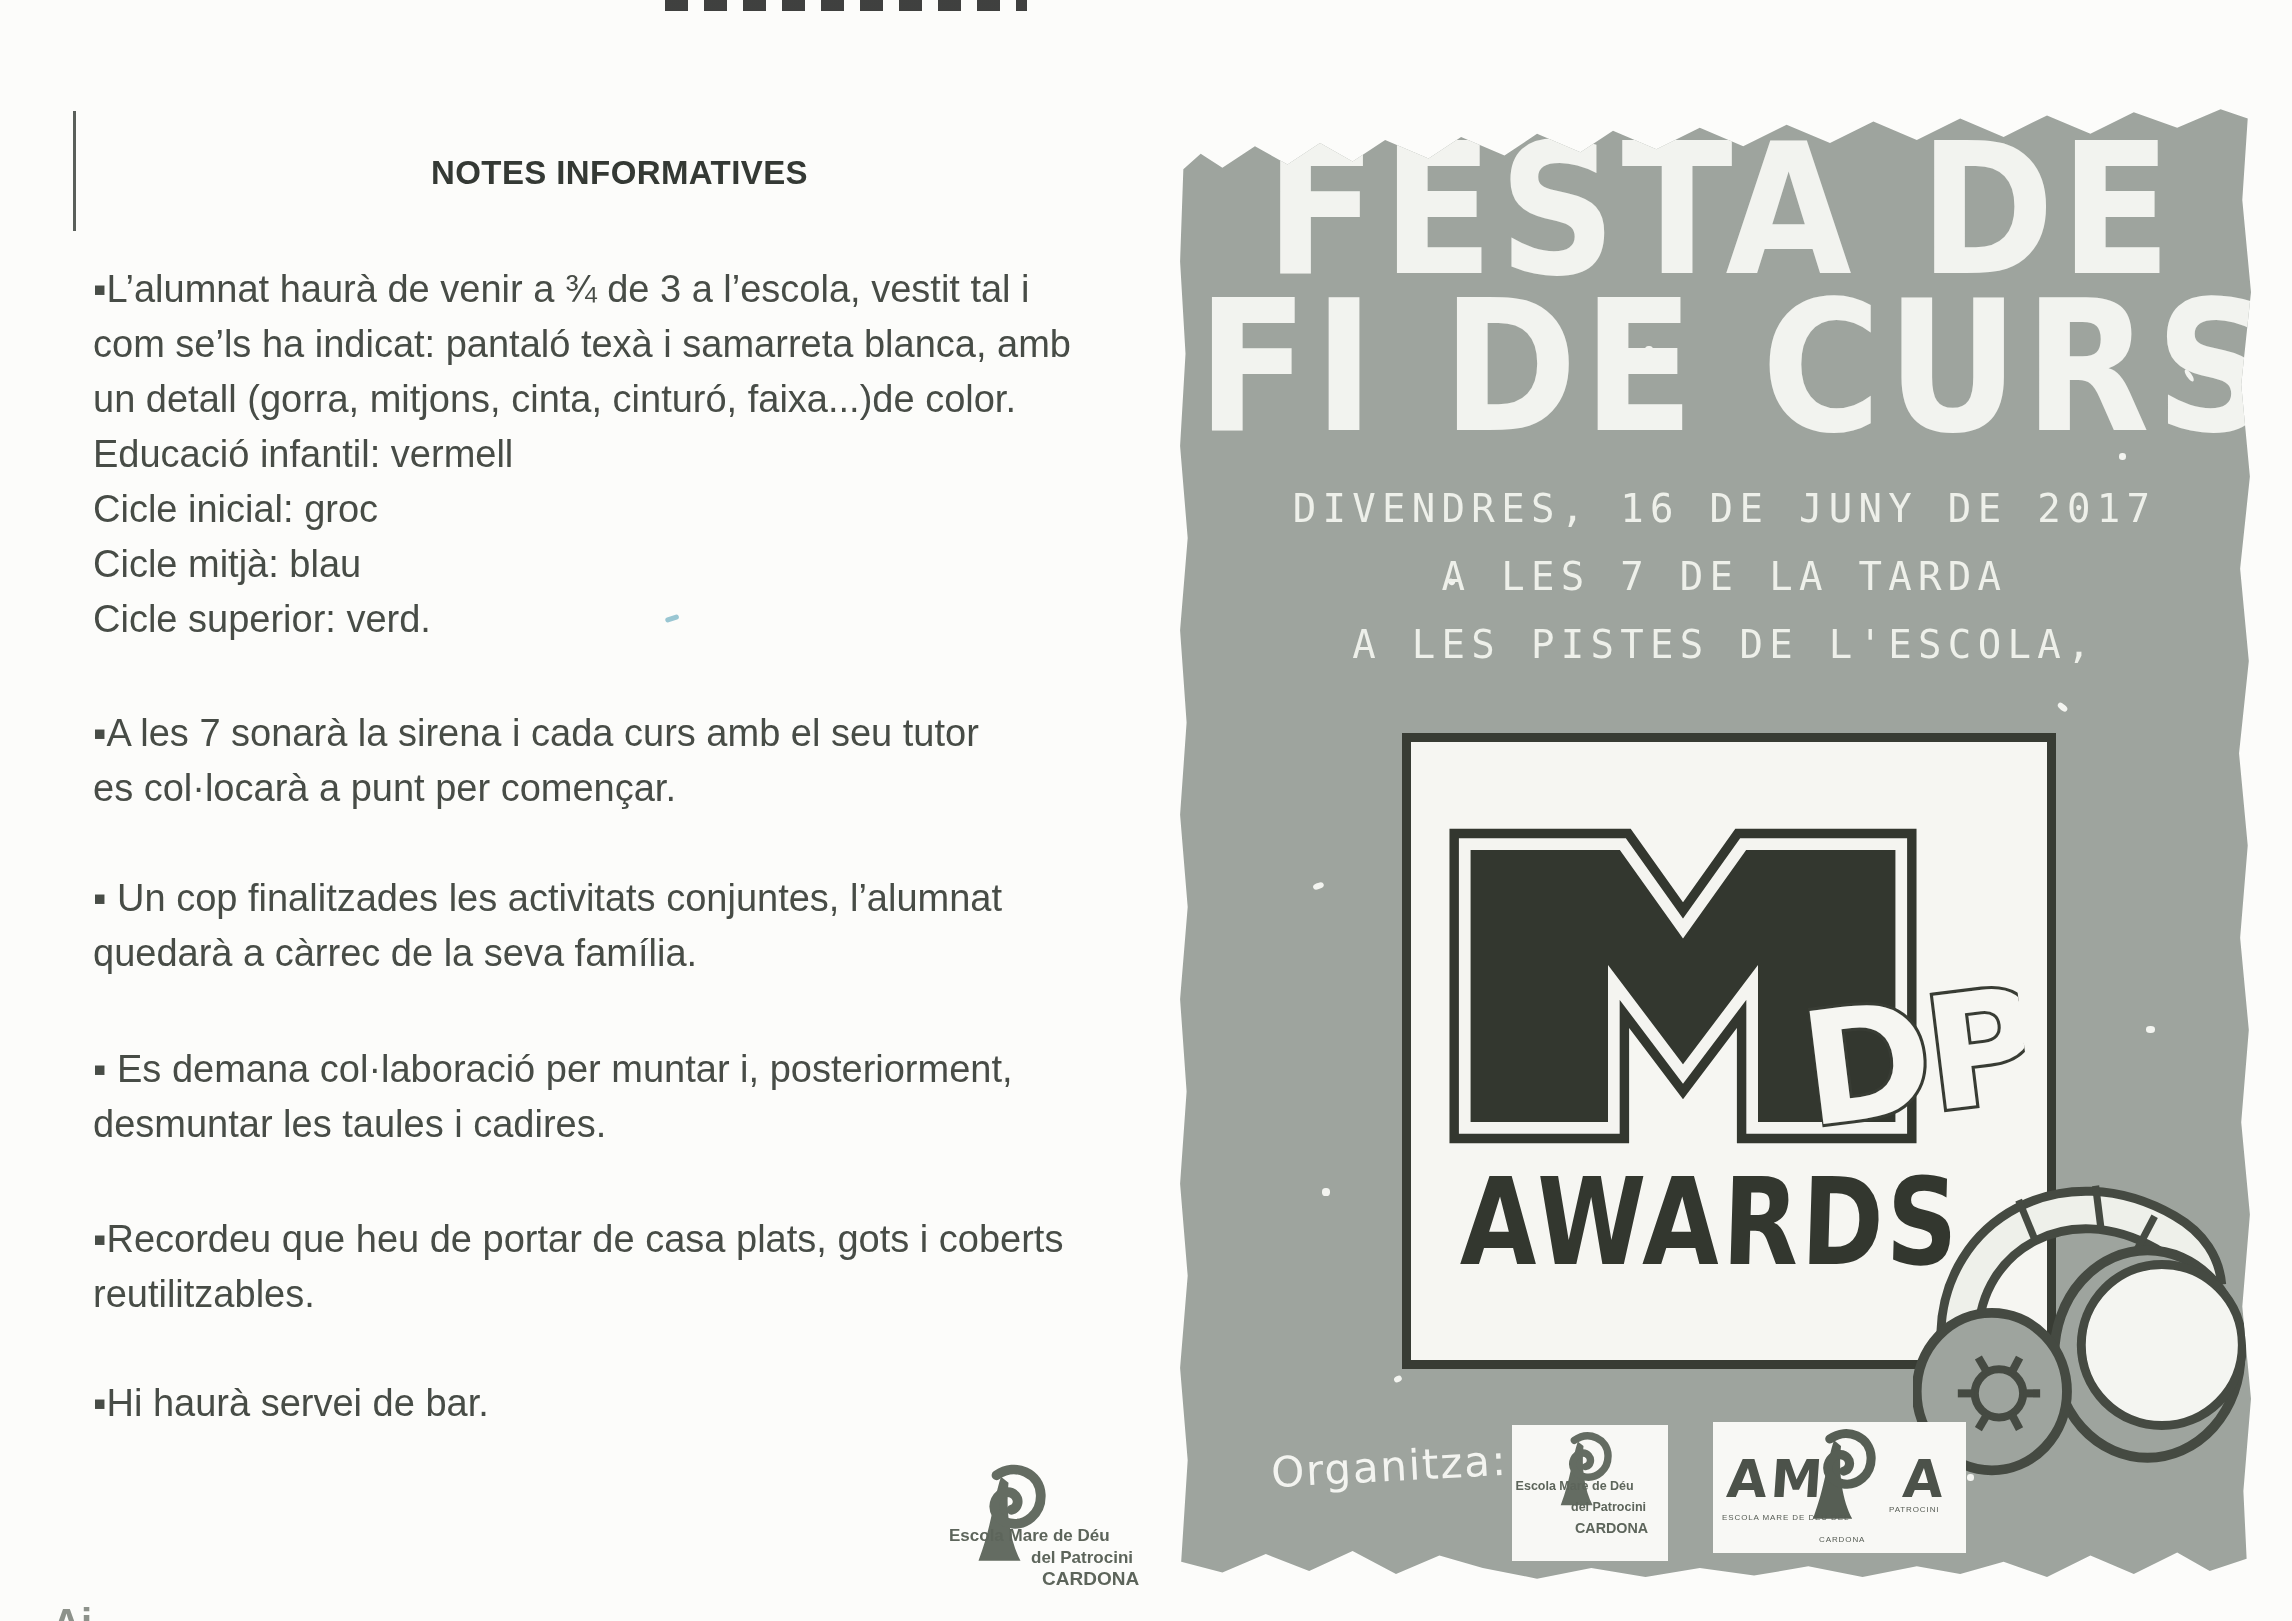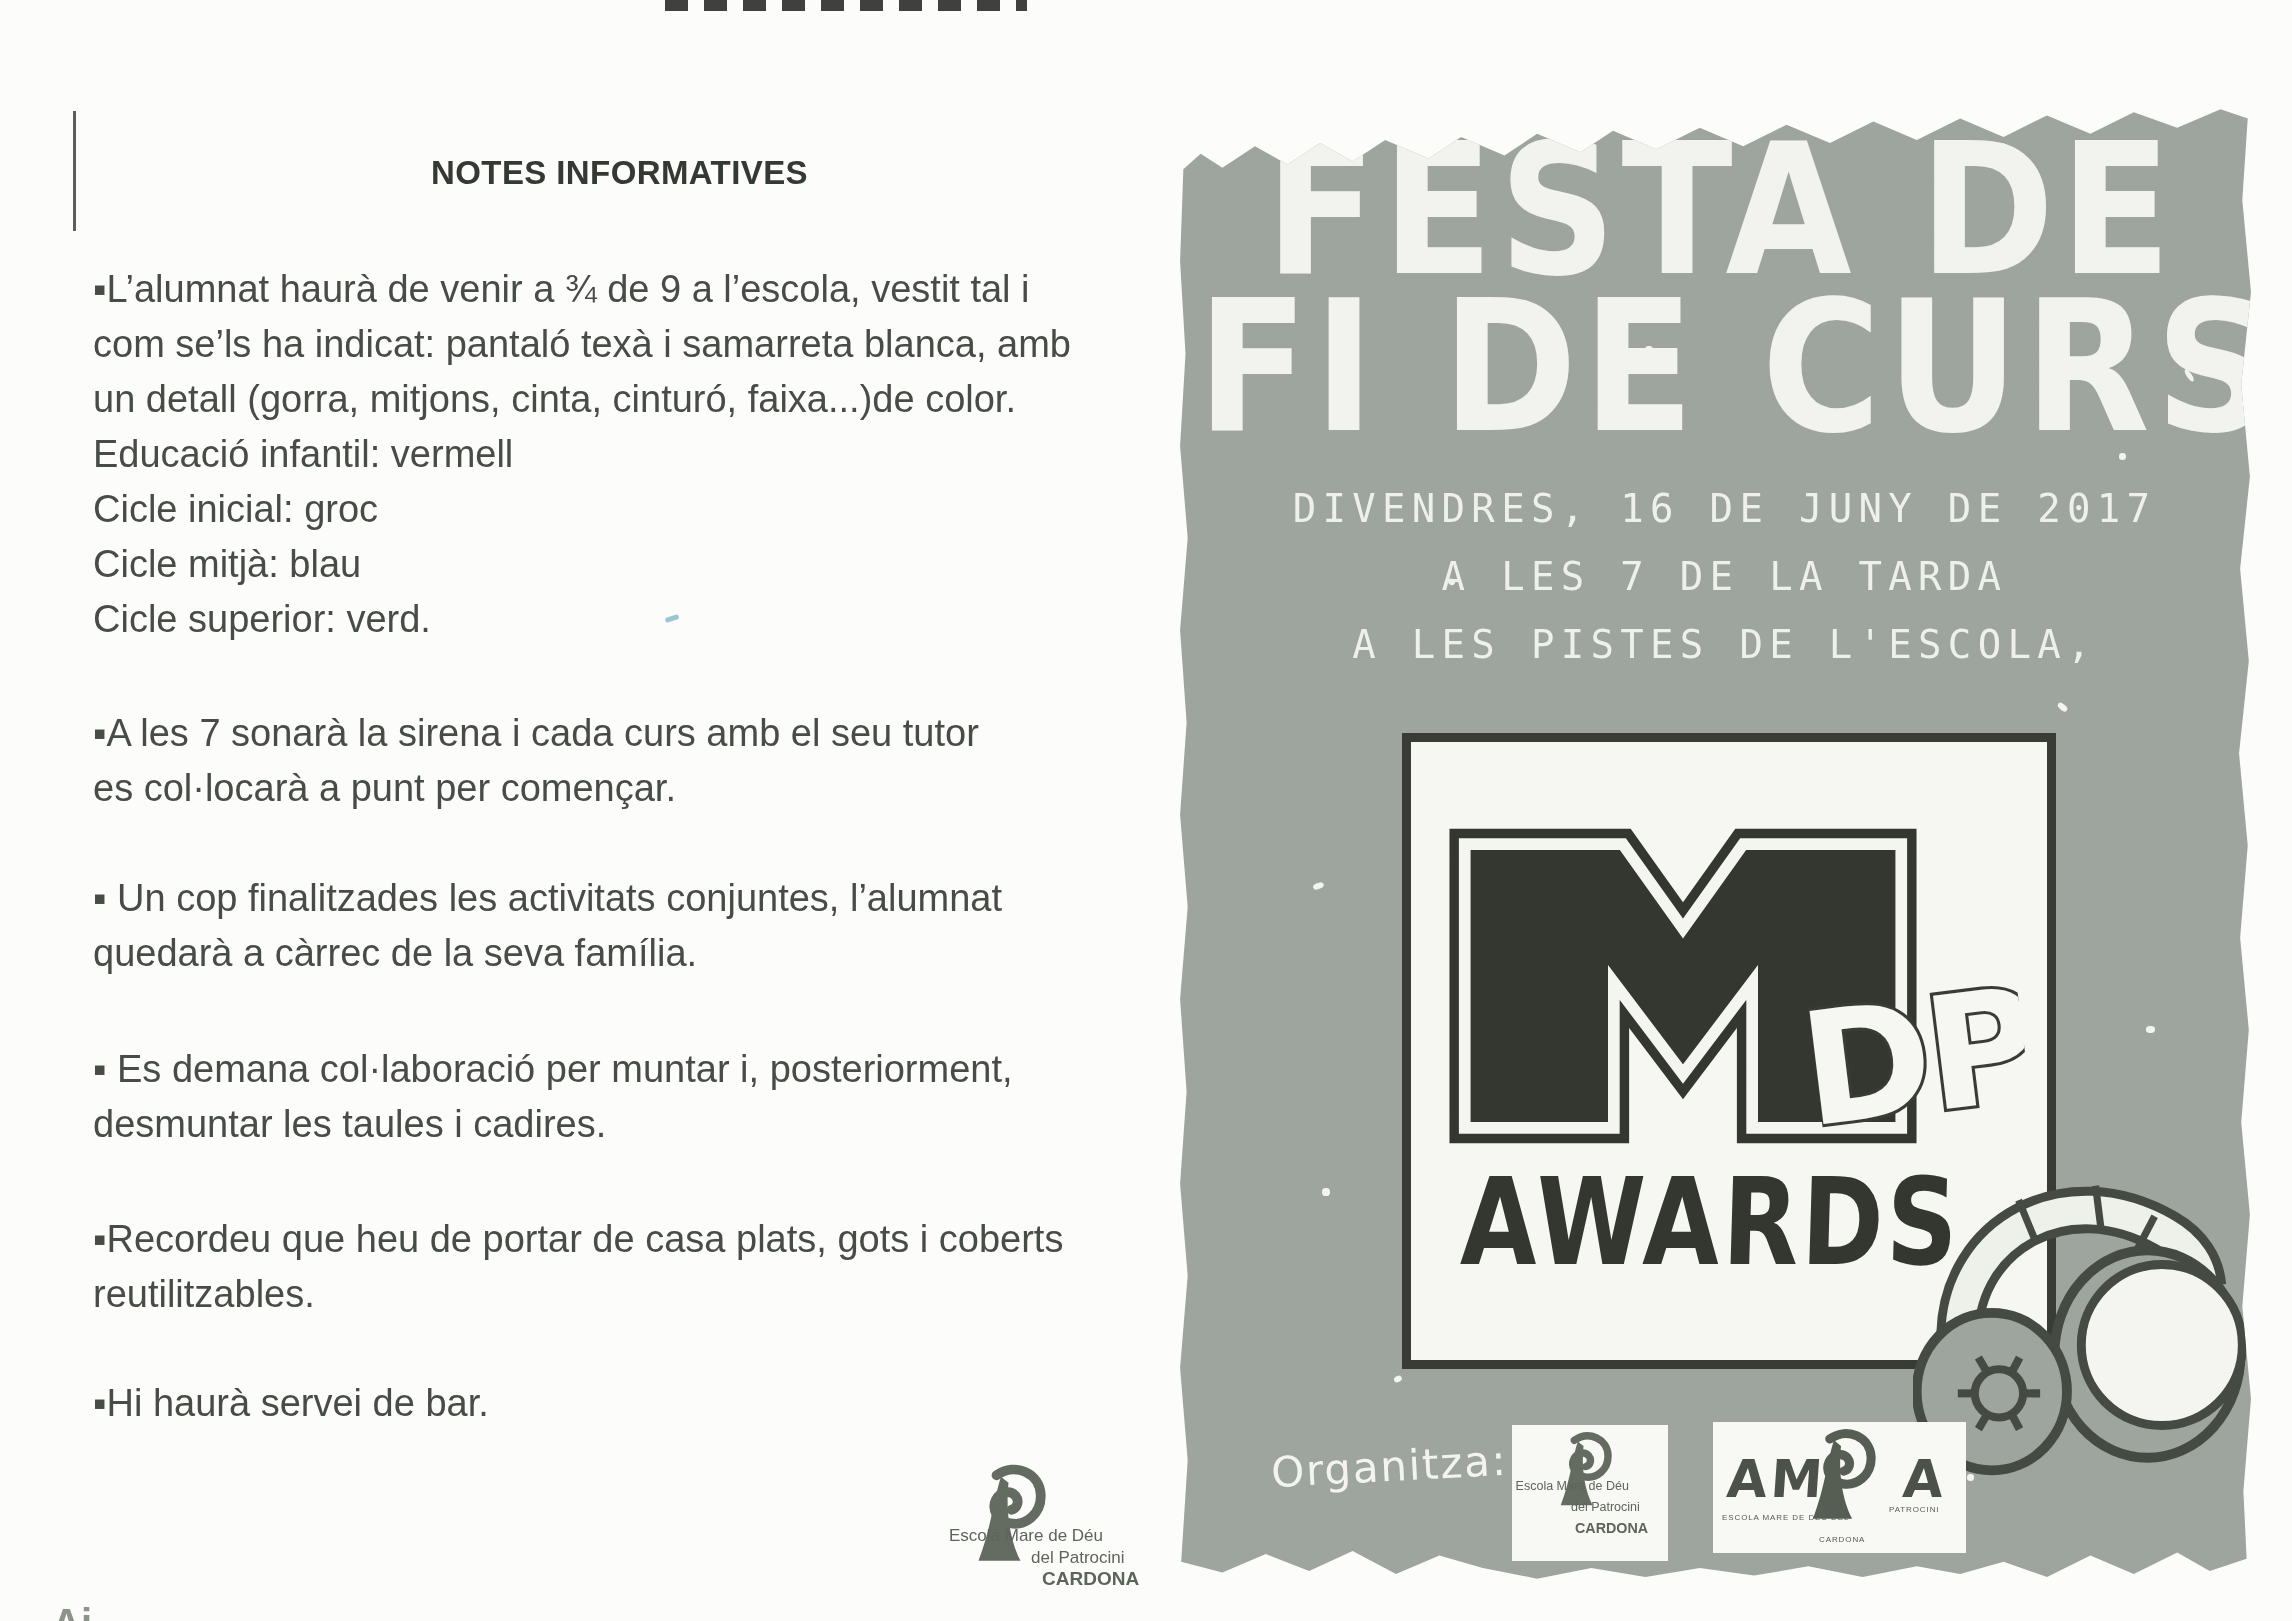--- a/index.html
+++ b/index.html
@@ -22,21 +22,21 @@
   .top-dashes{
     left:665px;top:0;width:362px;height:10.7px;
     background:repeating-linear-gradient(90deg,#1e1f1e 0 23px,transparent 23px 39px);
     opacity:.85;
   }
   .cyan-mark{left:665px;top:616px;width:14.3px;height:4.5px;background:#7fb8c8;transform:rotate(-18deg);border-radius:2.7px;opacity:.8;}
   .bottom-artifact{left:52px;top:1601px;width:54px;height:19.7px;overflow:hidden;color:#8d928b;font-size:40px;font-weight:bold;}
 
   
   .school-logo{color:#5d655b;}
-  .school-logo .l1{position:absolute;font-weight:normal;}
+  .school-logo .l1{position:absolute;font-weight:bold;}
   .tree-svg{position:absolute;}
 
   
   .poster{
     left:1179px;top:77px;width:1085px;height:1537px;background:#9ea49e;
     clip-path:polygon(0.4% 6.0%,2% 5.0%,4% 5.9%,7% 4.5%,10% 5.7%,13% 4.3%,16% 5.5%,19% 4.1%,23% 5.3%,26% 3.9%,30% 5.1%,33% 3.7%,37% 4.9%,40% 3.5%,44% 4.7%,48% 3.3%,52% 4.5%,56% 3.1%,60% 4.3%,64% 2.9%,68% 4.1%,72% 2.7%,76% 3.9%,80% 2.5%,84% 3.7%,88% 2.3%,92% 3.3%,96% 2.1%,98.5% 2.7%,98.0% 8%,98.8% 14%,97.9% 20%,98.7% 26%,97.8% 32%,98.6% 38%,97.7% 44%,98.5% 50%,97.8% 56%,98.6% 62%,97.9% 68%,98.7% 74%,98.0% 80%,98.8% 86%,98.1% 92%,98.4% 96.4%,95% 97.2%,92% 96.0%,88% 97.4%,84% 96.2%,80% 97.6%,76% 96.6%,72% 97.4%,68% 96.9%,63% 97.6%,58% 96.9%,53% 97.5%,48% 97.0%,43% 97.6%,38% 97.0%,33% 97.7%,28% 97.0%,24% 96.2%,20% 97.4%,16% 95.9%,12% 97.2%,8% 96.1%,4% 97.3%,0.2% 96.6%,0.8% 90%,0.1% 84%,0.8% 78%,0.1% 72%,0.7% 66%,0.1% 60%,0.8% 54%,0.1% 48%,0.7% 42%,0.1% 36%,0.8% 30%,0.1% 24%,0.6% 18%,0.1% 12%);
   }
   .poster-title{
     left:18px;width:1048px;text-align:center;color:#f2f3ef;
     font-family:"DejaVu Sans",sans-serif;font-weight:800;font-size:163px;
@@ -75,21 +75,21 @@
 
 <div class="page">
 
   <div class="abs top-dashes"></div>
   <div class="abs tick-line"></div>
   <div class="abs cyan-mark"></div>
   <div class="abs bottom-artifact">Ai</div>
 
   <div class="abs notes-title">NOTES INFORMATIVES</div>
 
-  <div class="abs note" style="top:262px">▪L’alumnat haurà de venir a ¾ de 9 a l’escola, vestit tal i
+  <div class="abs note" style="top:262px">▪L’alumnat haurà de venir a ¾ de 3 a l’escola, vestit tal i
 com se’ls ha indicat: pantaló texà i samarreta blanca, amb
 un detall (gorra, mitjons, cinta, cinturó, faixa...)de color.
 Educació infantil: vermell
 Cicle inicial: groc
 Cicle mitjà: blau
 Cicle superior: verd.</div>
   <div class="abs note" style="top:706px">▪A les 7 sonarà la sirena i cada curs amb el seu tutor
 es col·locarà a punt per començar.</div>
   <div class="abs note" style="top:871px">▪ Un cop finalitzades les activitats conjuntes, l’alumnat
 quedarà a càrrec de la seva família.</div>

